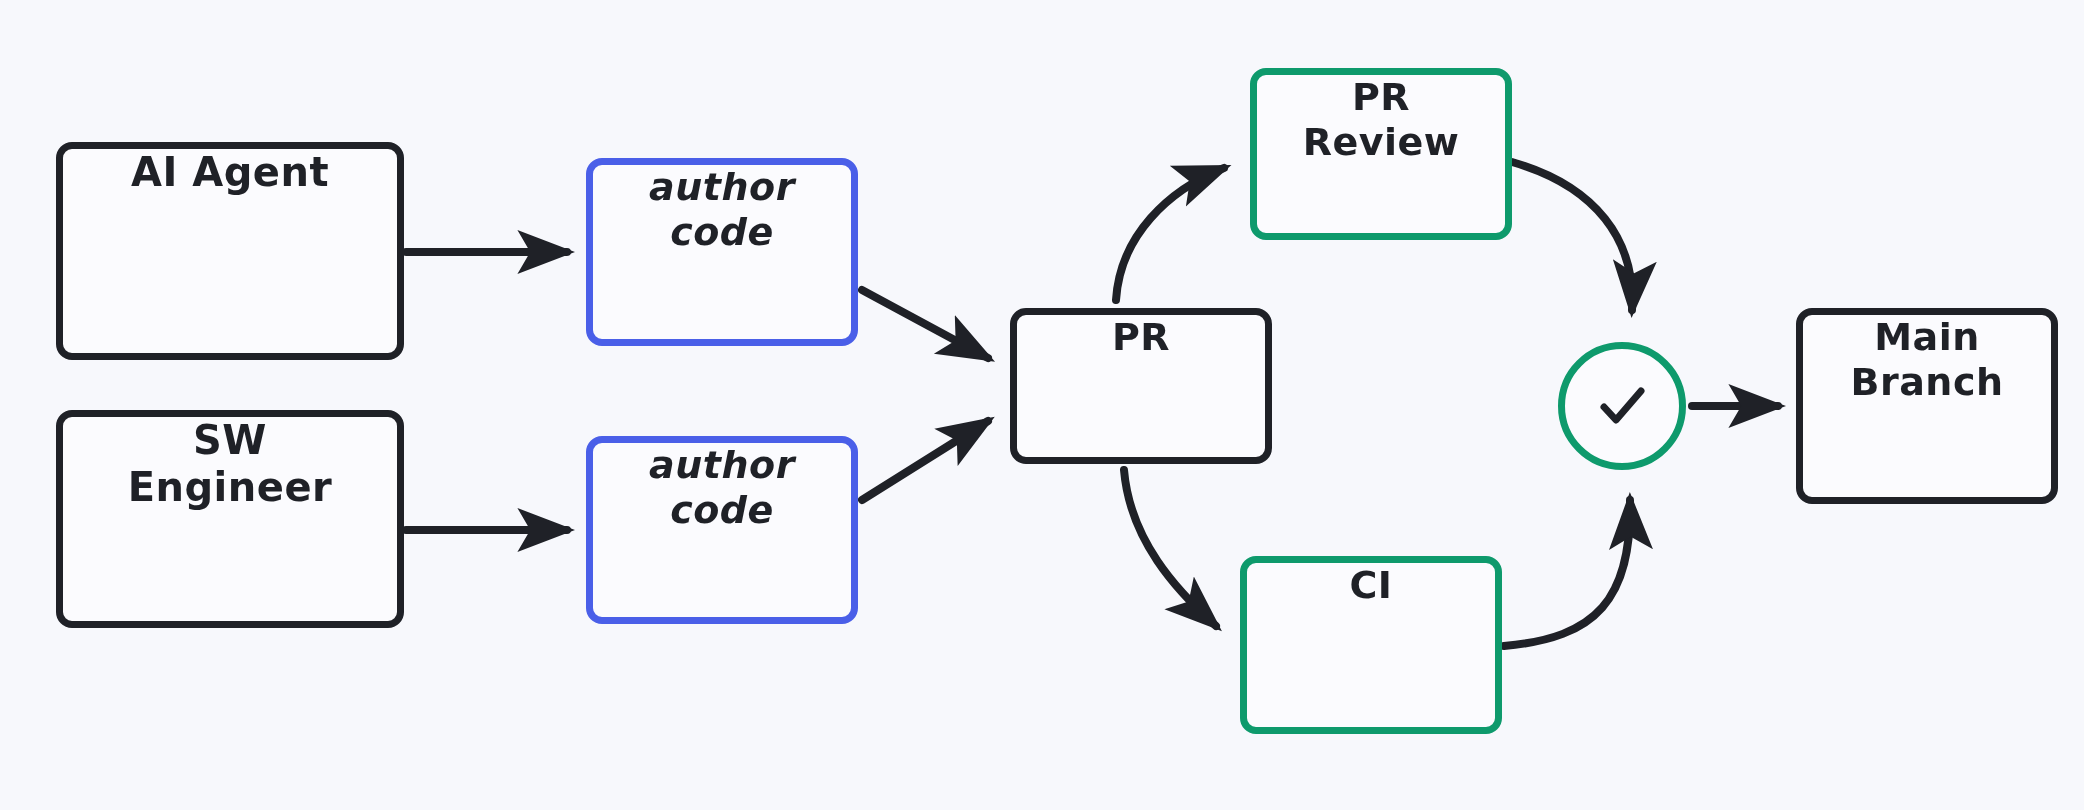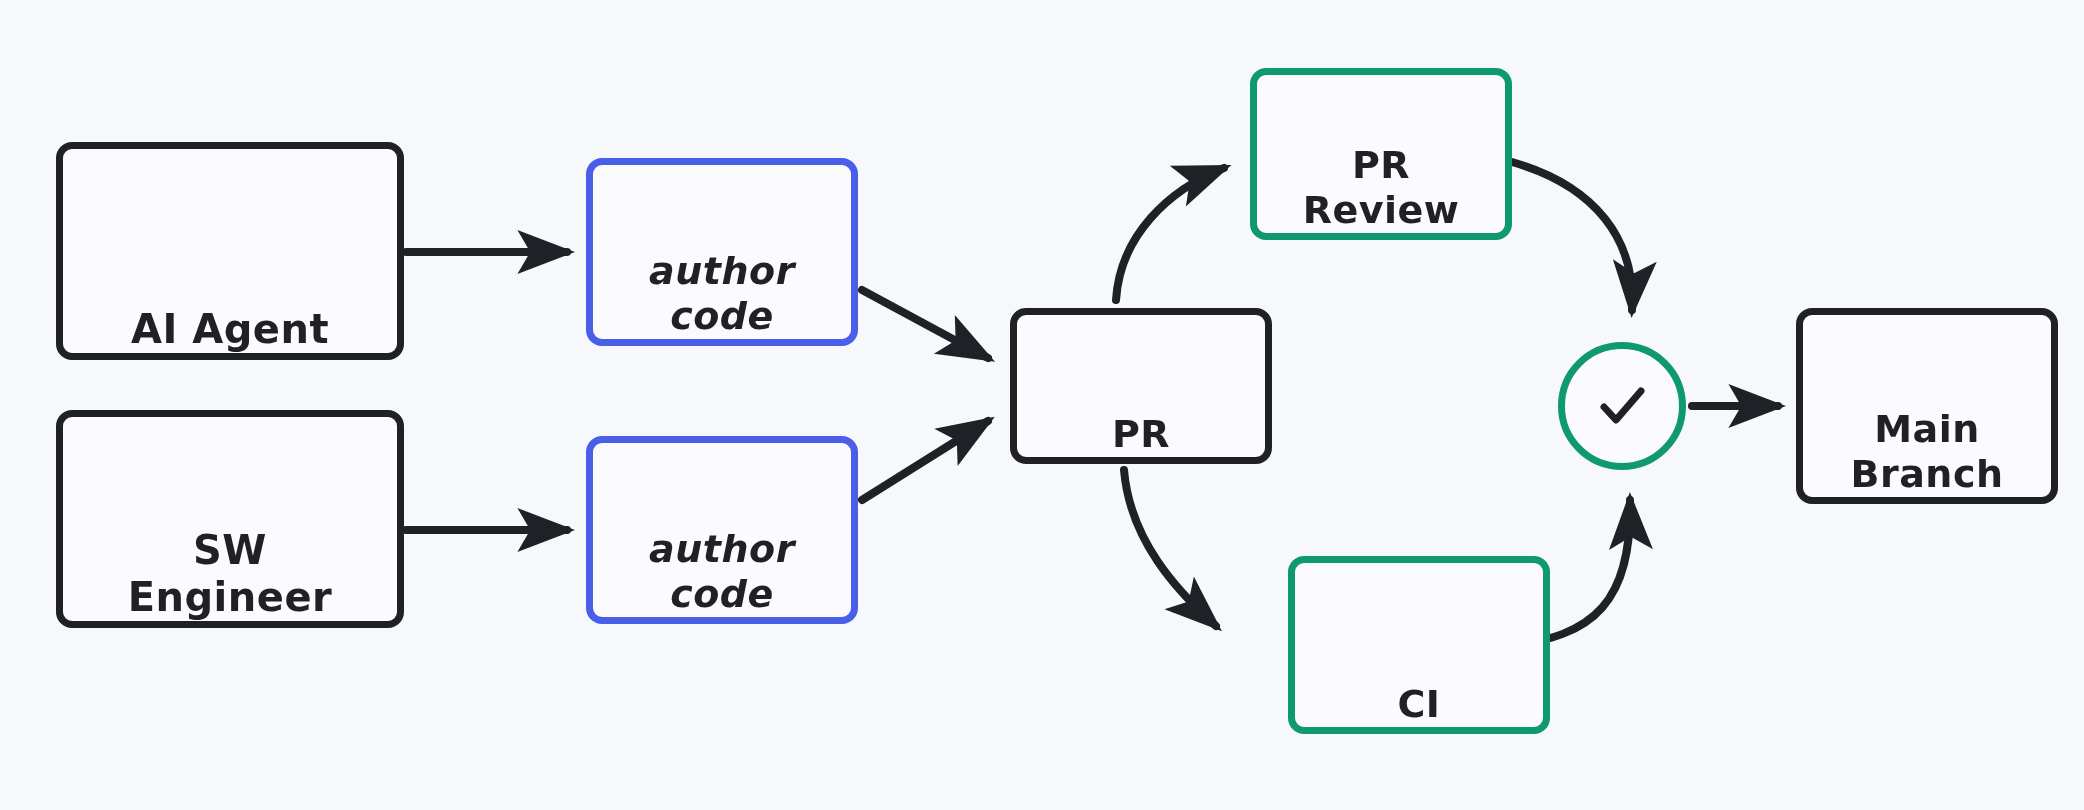--- a/index.html
+++ b/index.html
@@ -23,21 +23,21 @@
     left: 0;
     top: 0;
     width: 2084px;
     height: 810px;
     pointer-events: none;
   }
   .node {
     position: absolute;
     box-sizing: border-box;
     display: flex;
-    align-items: flex-end;
+    align-items: flex-start;
     justify-content: center;
     text-align: center;
     background: #fbfbfe;
     border-style: solid;
     border-radius: 16px;
     line-height: 1.18;
     color: #1f2127;
     letter-spacing: 0.5px;
     font-family: "DejaVu Sans", sans-serif;
     font-weight: 700;
@@ -126,21 +126,21 @@
 
   <div class="node node-black" style="left: 1010px; top: 308px; width: 262px; height: 156px; font-size: 38px; border-color: rgb(31, 33, 39); background: rgb(251, 251, 254);">
     <span class="node-label">PR</span>
   </div>
 
   <div class="node node-green" style="left: 1250px; top: 68px; width: 262px; height: 172px; font-size: 38px; border-color: rgb(14, 154, 108); background: rgb(251, 251, 254);">
     <span class="node-label">PR
 Review</span>
   </div>
 
-  <div class="node node-green" style="left: 1240px; top: 556px; width: 262px; height: 178px; font-size: 38px; border-color: rgb(14, 154, 108); background: rgb(251, 251, 254); margin-left: 48px;">
+  <div class="node node-green" style="left: 1240px; top: 556px; width: 262px; height: 178px; font-size: 38px; border-color: rgb(14, 154, 108); background: rgb(251, 251, 254);">
     <span class="node-label">CI</span>
   </div>
 
   <div class="check-node" style="left: 1558px; top: 342px; width: 128px; height: 128px; border-color: rgb(14, 154, 108); background: rgb(251, 251, 254);">
     <svg width="72" height="72" viewBox="0 0 72 72">
       <path d="M18 37 L30 50 L55 21" fill="none" stroke="#1f2127" stroke-width="7" stroke-linecap="round" stroke-linejoin="round"></path>
     </svg>
   </div>
 
   <div class="node node-black" style="left: 1796px; top: 308px; width: 262px; height: 196px; font-size: 38px; border-color: rgb(31, 33, 39); background: rgb(251, 251, 254);">

